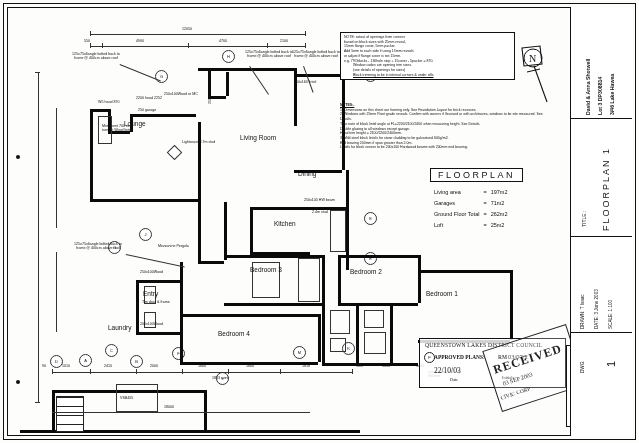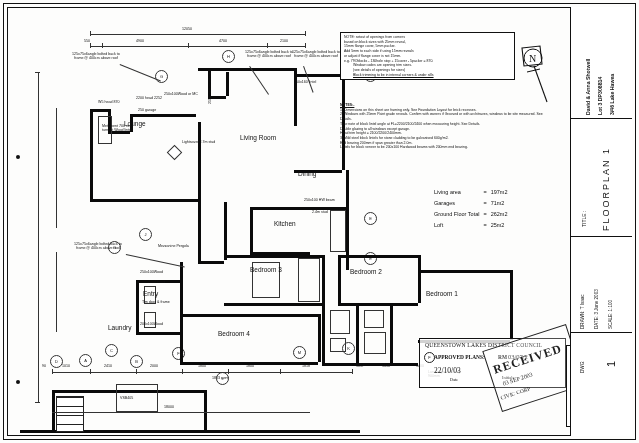--- a/index.html
+++ b/index.html
@@ -306,20 +306,21 @@
   <div id="north">
     <svg width="40" height="60" viewBox="0 0 40 60">
       <path d="M6 4 L24 2 L26 20 L8 22 Z" fill="#fff" stroke="#111" stroke-width="1.1"></path>
       <circle cx="17" cy="14" r="9" fill="none" stroke="#111" stroke-width="1"></circle>
       <line x1="18" y1="22" x2="31" y2="58" stroke="#111" stroke-width="1.1"></line>
       <line x1="11" y1="28" x2="24" y2="25" stroke="#111" stroke-width="1"></line>
       <text x="13" y="18" font-size="10" font-family="Liberation Serif, serif" fill="#111">N</text>
     </svg>
   </div>
 
+  <div id="fpTitle">FLOORPLAN</div>
   <table id="areaTbl">
     <tbody>
         <tr>
       <td>Living area</td>
       <td>=</td>
       <td>197m2</td>
     </tr>
     <tr>
       <td>Garages</td>
       <td>=</td>

